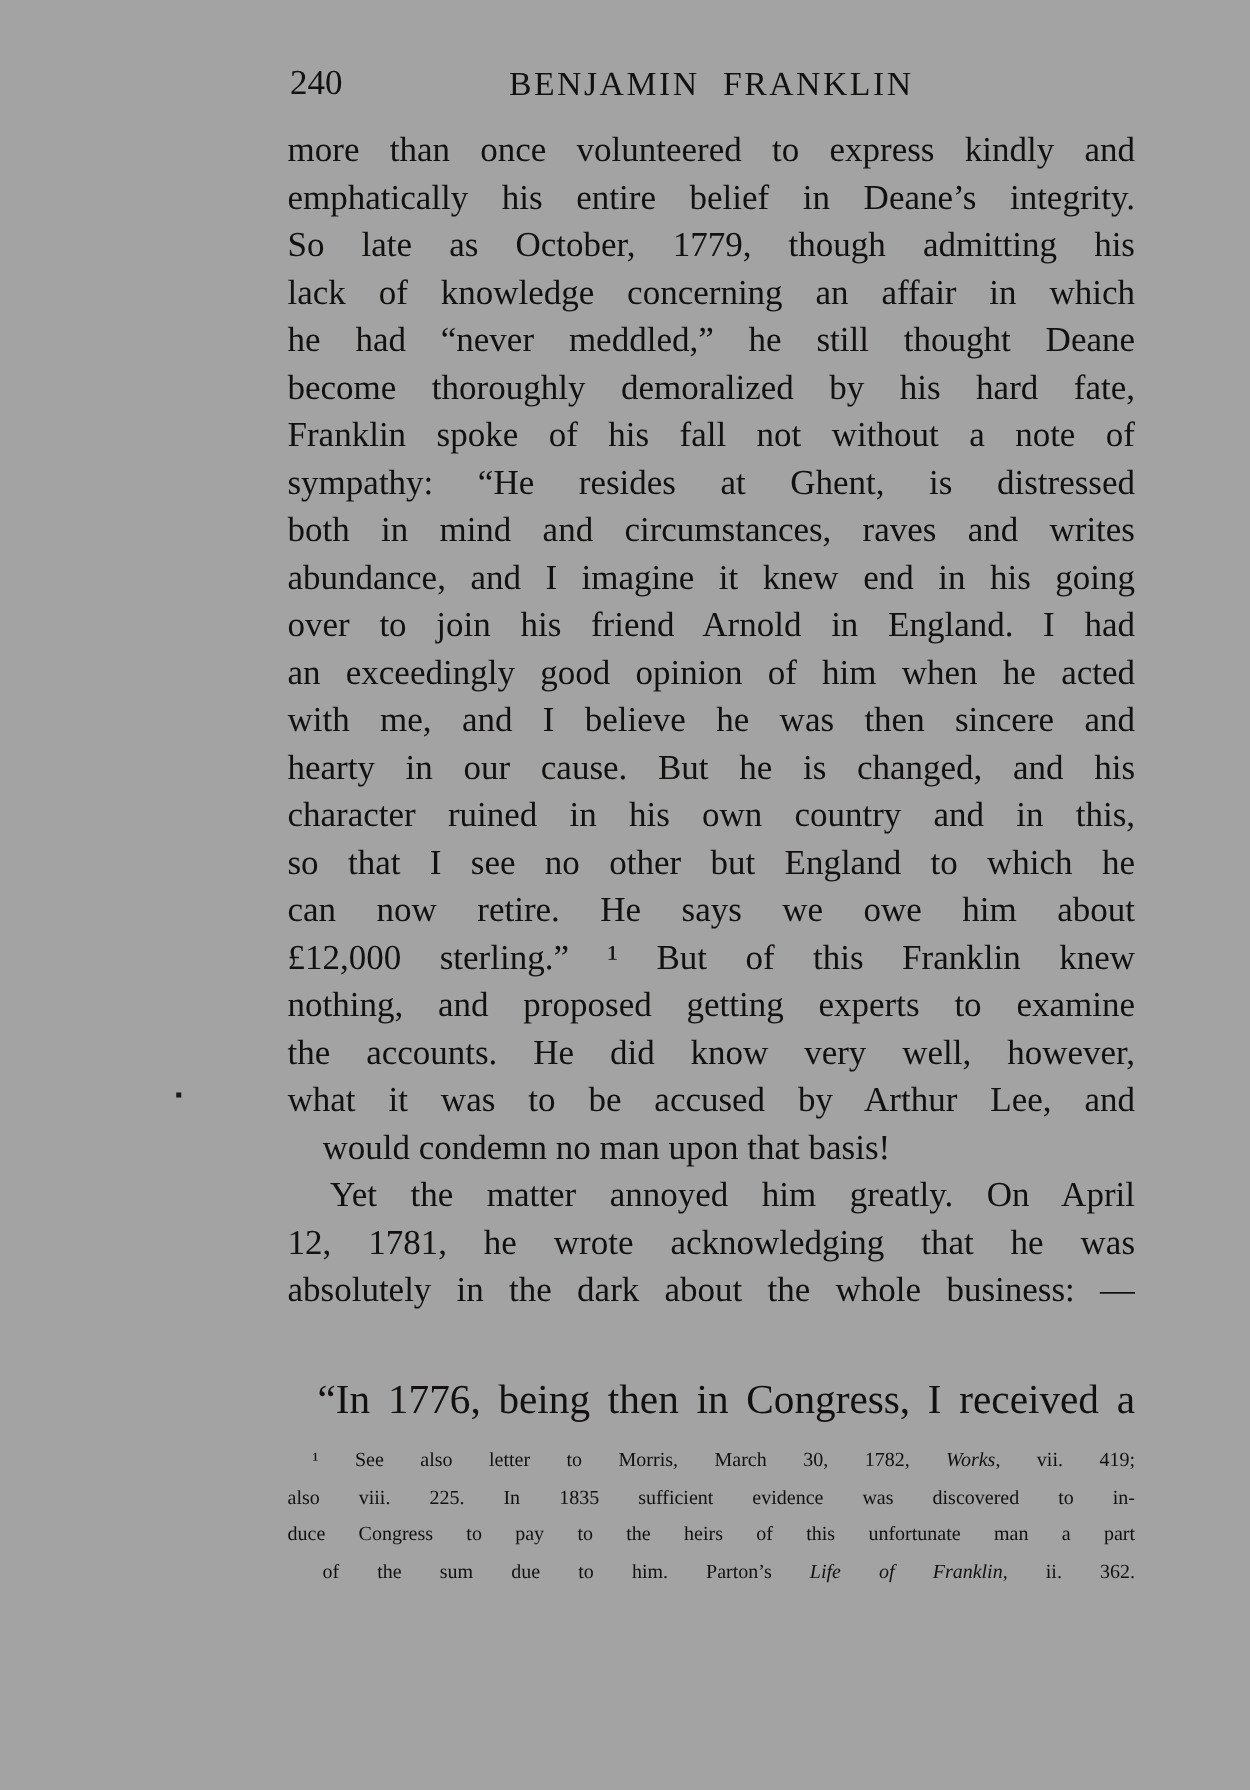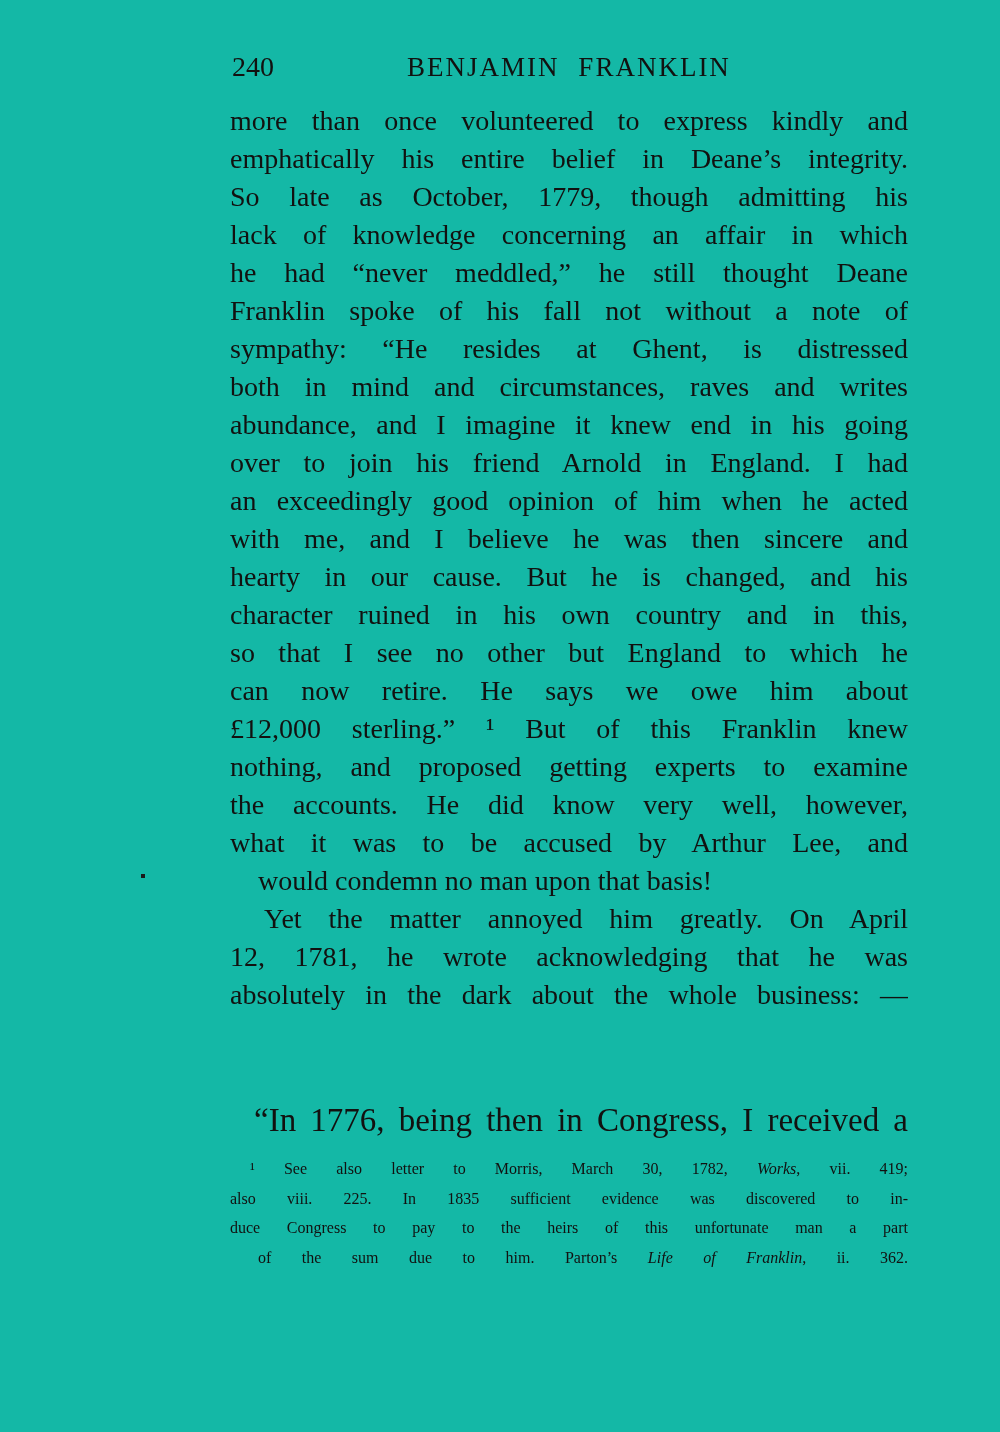--- a/index.html
+++ b/index.html
@@ -1,20 +1,20 @@
 <!DOCTYPE html>
 <html><head>
 <meta charset="utf-8">
 <style>
   html, body { margin: 0; padding: 0; }
   .page {
     position: relative;
     width: 1000px;
     height: 1432px;
-    background: #14b8a6;
+    background: #a3a3a3;
     font-family: "Liberation Serif", "DejaVu Serif", serif;
     color: #121110;
     overflow: hidden;
   }
   .abs { position: absolute; }
   .content-col { left: 230px; width: 678px; }
 
   
   .page-header { top: 50px; height: 34px; }
   .pagenum {
@@ -88,20 +88,21 @@
     <span class="pagenum">240</span>
     <div class="running-title">BENJAMIN FRANKLIN</div>
   </header>
 
   <main class="abs content-col bodytext">
     <div class="jline">more than once volunteered to express kindly and</div>
     <div class="jline">emphatically his entire belief in Deane’s integrity.</div>
     <div class="jline">So late as October, 1779, though admitting his</div>
     <div class="jline">lack of knowledge concerning an affair in which</div>
     <div class="jline">he had “never meddled,” he still thought Deane</div>
+    <div class="jline">become thoroughly demoralized by his hard fate,</div>
     <div class="jline">Franklin spoke of his fall not without a note of</div>
     <div class="jline">sympathy: “He resides at Ghent, is distressed</div>
     <div class="jline">both in mind and circumstances, raves and writes</div>
     <div class="jline">abundance, and I imagine it knew end in his going</div>
     <div class="jline">over to join his friend Arnold in England. I had</div>
     <div class="jline">an exceedingly good opinion of him when he acted</div>
     <div class="jline">with me, and I believe he was then sincere and</div>
     <div class="jline">hearty in our cause. But he is changed, and his</div>
     <div class="jline">character ruined in his own country and in this,</div>
     <div class="jline">so that I see no other but England to which he</div>

